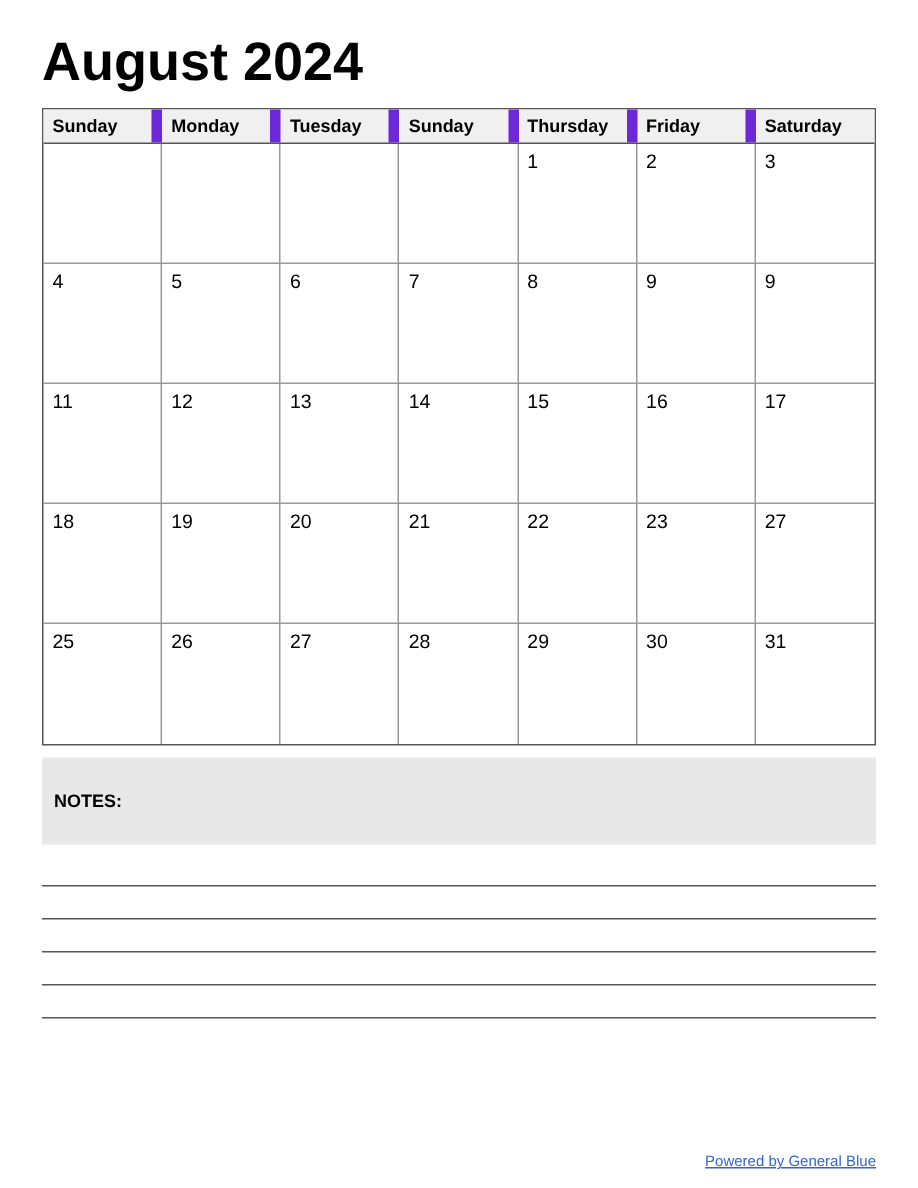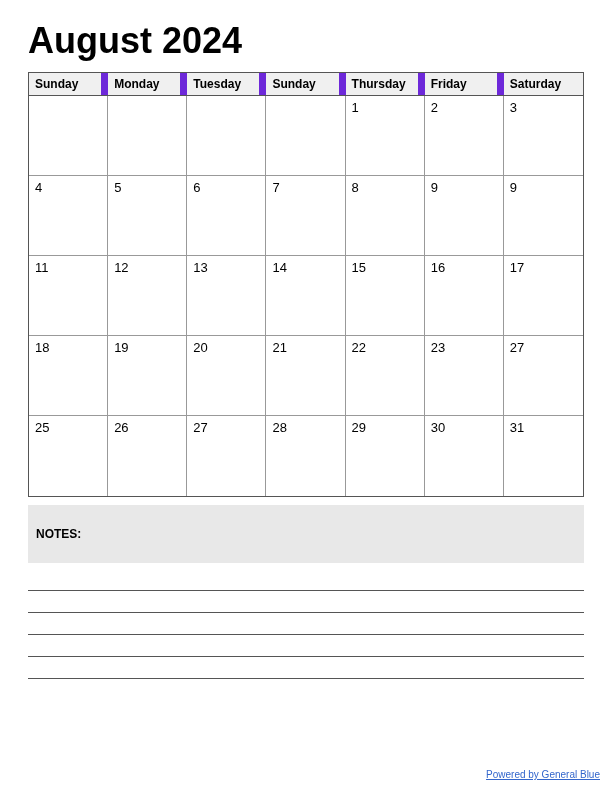--- a/index.html
+++ b/index.html
@@ -99,21 +99,21 @@
     .notes-line {
       border-bottom: 1px solid #555;
       height: 22px;
       width: 100%;
       display: block;
     }
 
     .powered-by {
       position: absolute;
       bottom: 12px;
-      right: 12px;
+      right: 28px;
       font-size: 10px;
       color: #3366cc;
       text-decoration: underline;
     }
   </style>
 </head>
 <body>
 
 <h1 class="page-title">August 2024</h1>
 

